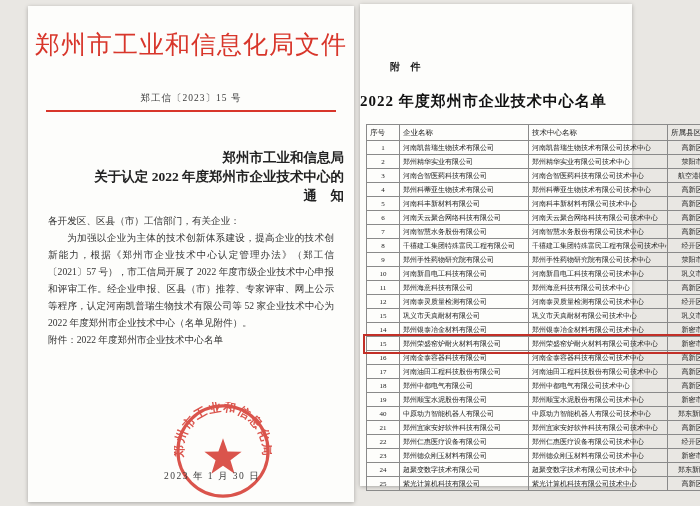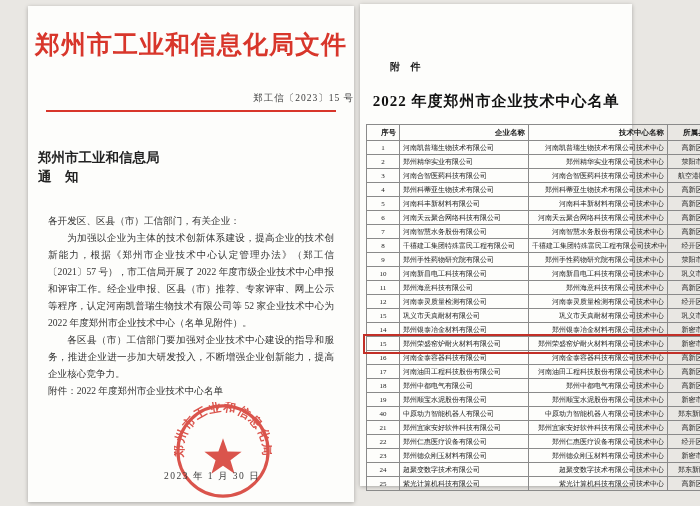--- a/index.html
+++ b/index.html
@@ -12,93 +12,93 @@
   .page{
     position:absolute;background:#fdfdfb;
     box-shadow:0 1px 4px rgba(0,0,0,.28);
   }
   .page-left{left:28px;top:6px;width:326px;height:496px;}
   .page-right{left:360px;top:4px;width:272px;height:482px;}
 
   
   .red-head{
     position:absolute;top:22px;left:0;right:0;text-align:center;
-    font-size:25px;font-weight:bold;letter-spacing:1px;color:#d8362b;
+    font-size:25px;font-weight:normal;letter-spacing:1px;color:#d8362b;
     font-family:"Liberation Serif", serif;
   }
   .doc-number{
-    position:absolute;top:86px;left:0;right:0;text-align:right;
+    position:absolute;top:86px;left:0;right:0;text-align:center;
     font-size:9.5px;color:#3a3a3a;letter-spacing:1px;
   }
   .red-rule{
     position:absolute;top:104px;left:18px;right:18px;height:2px;background:#d8362b;
   }
   .doc-title{
-    position:absolute;top:142px;left:10px;right:10px;text-align:left;
+    position:absolute;top:142px;left:10px;right:10px;text-align:right;
     font-weight:bold;font-size:13.5px;line-height:19px;color:#222;
   }
   .doc-body{
     position:absolute;top:206px;left:20px;right:20px;
     font-size:9.6px;line-height:17px;text-align:justify;color:#333;
   }
   .doc-body p{margin:0;}
   .doc-body p.indent{text-indent:2em;}
   .attachment-line{margin-top:16px;margin-left:3.2em;}
   .seal{position:absolute;left:146px;top:396px;width:98px;height:98px;opacity:.85;}
   .doc-date{
     position:absolute;left:136px;top:464px;font-size:9.5px;letter-spacing:1.5px;color:#3a3a3a;
   }
 
   
   .att-label{
     position:absolute;top:56px;left:30px;font-size:10px;font-weight:bold;
     letter-spacing:4px;color:#222;
   }
   .table-title{
-    position:absolute;top:88px;left:0;right:0;text-align:center;
+    position:absolute;top:88px;left:0;right:0;text-align:left;
     font-size:15px;font-weight:bold;letter-spacing:1px;color:#111;
   }
   .center-table{
     position:absolute;top:120px;left:6px;
     border-collapse:collapse;table-layout:fixed;width:324px;
     font-size:7px;color:#222;
   }
   .center-table th,.center-table td{
     border:1px solid #8a8a8a;padding:1px 3px;height:11px;
     overflow:hidden;white-space:nowrap;
   }
-  .center-table th{font-size:7.5px;font-weight:bold;text-align:right;height:13px;}
+  .center-table th{font-size:7.5px;font-weight:normal;text-align:left;height:13px;}
   .col-no{width:26px;text-align:center;}
   .col-company{width:122px;text-align:left;}
-  .col-center{width:132px;text-align:right;}
+  .col-center{width:132px;text-align:left;}
   .col-district{width:42px;text-align:center;}
   .hl-box{
     position:absolute;border:2px solid #c22f27;pointer-events:none;z-index:6;
     background:transparent;
   }
 </style>
 </head>
 <body>
 
 <div class="canvas">
 
   <div class="page page-left">
     <div class="red-head">郑州市工业和信息化局文件</div>
     <div class="doc-number">郑工信〔2023〕15 号</div>
     <div class="red-rule"></div>
 
     <div class="doc-title">
       <div>郑州市工业和信息局</div>
+      <div>关于认定 2022 年度郑州市企业技术中心的</div>
       <div>通　知</div>
     </div>
 
     <div class="doc-body">
       <p>各开发区、区县（市）工信部门，有关企业：</p>
       <p class="indent">为加强以企业为主体的技术创新体系建设，提高企业的技术创新能力，根据《郑州市企业技术中心认定管理办法》（郑工信〔2021〕57 号），市工信局开展了 2022 年度市级企业技术中心申报和评审工作。经企业申报、区县（市）推荐、专家评审、网上公示等程序，认定河南凯普瑞生物技术有限公司等 52 家企业技术中心为 2022 年度郑州市企业技术中心（名单见附件）。</p>
-      <p class="indent">各区县（市）工信部门要加强对企业技术中心建设的指导和服务，推进企业进一步加大研发投入，不断增强企业创新能力，提高企业核心竞争力。</p>
       <p class="attachment-line">附件：2022 年度郑州市企业技术中心名单</p>
     </div>
 
     <svg class="seal" viewBox="0 0 100 100">
       <circle cx="50" cy="50" r="46" fill="none" stroke="#d5372e" stroke-width="3.2"></circle>
       <path id="sealArc" d="M 11 63 A 41 41 0 1 1 89 63" fill="none"></path>
       <text fill="#d5372e" font-size="12.5" font-weight="bold" letter-spacing="1.5" font-family="Liberation Serif, serif">
         <textPath href="#sealArc" startOffset="50%" text-anchor="middle">郑州市工业和信息化局</textPath>
       </text>
       <polygon points="50,37 54.7,50.5 69,50.8 57.6,59.5 61.8,73.2 50,65 38.2,73.2 42.4,59.5 31,50.8 45.3,50.5" fill="#d5372e"></polygon>

